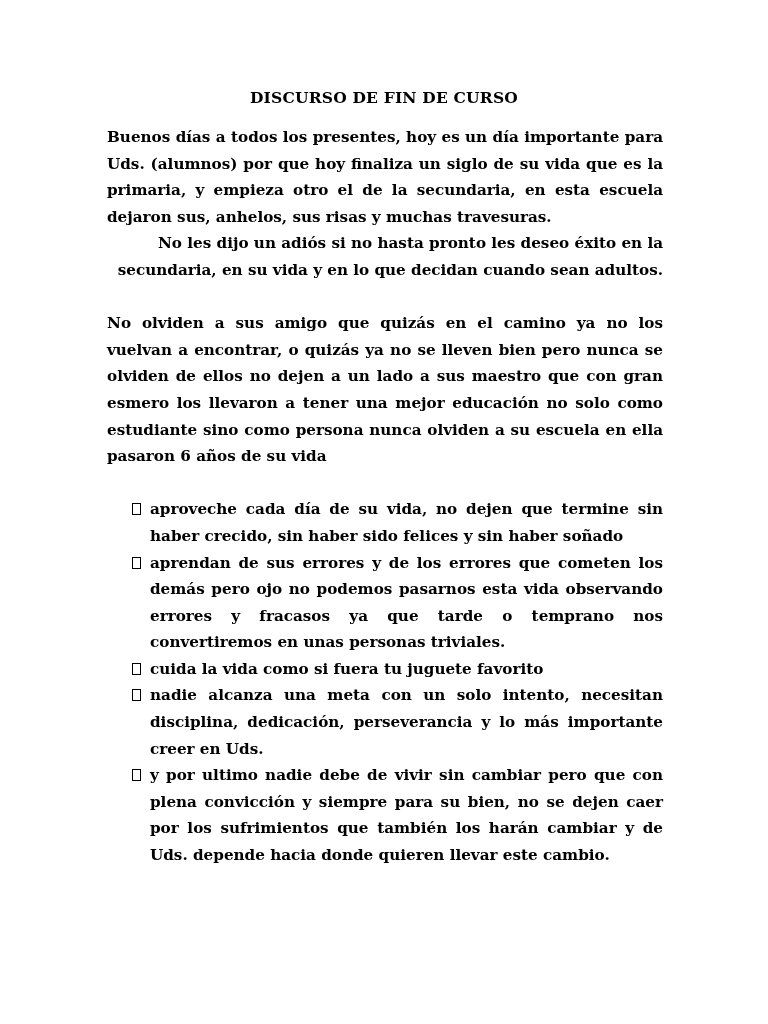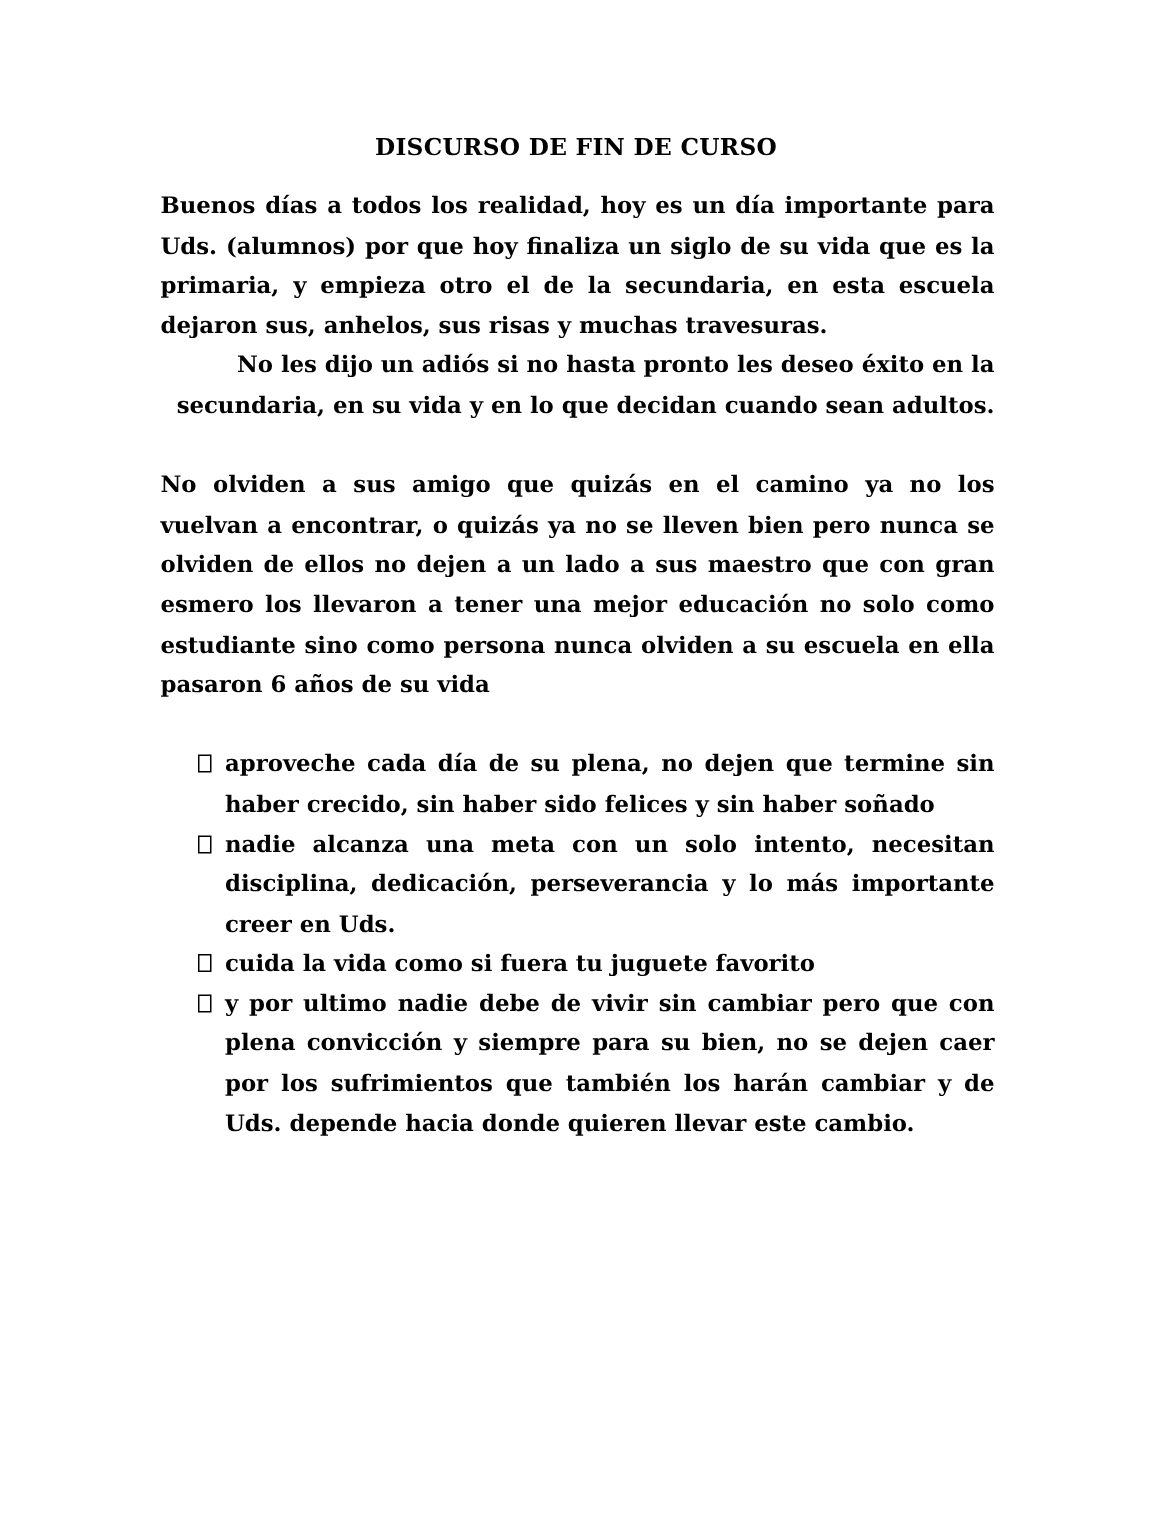--- a/index.html
+++ b/index.html
@@ -101,44 +101,48 @@
   }
 </style>
 </head>
 <body>
 
 <div class="page">
   <div class="doc-body">
 
     <div class="doc-title">DISCURSO DE FIN DE CURSO</div>
 
-    <p class="para justify">Buenos días a todos los realidad, hoy es un día importante para Uds. (alumnos) por que hoy finaliza un siglo de su vida que es la primaria, y empieza otro el de la secundaria, en esta escuela dejaron sus, anhelos, sus risas y muchas travesuras.</p>
+    <p class="para justify">Buenos días a todos los presentes, hoy es un día importante para Uds. (alumnos) por que hoy finaliza un siglo de su vida que es la primaria, y empieza otro el de la secundaria, en esta escuela dejaron sus, anhelos, sus risas y muchas travesuras.</p>
 
     <p class="para left">No les dijo un adiós si no hasta pronto les deseo éxito en la secundaria, en su vida y en lo que decidan cuando sean adultos.</p>
 
     <div class="spacer"></div>
 
 
     <p class="para justify">No olviden a sus amigo que quizás en el camino ya no los vuelvan a encontrar, o quizás ya no se lleven bien pero nunca se olviden de ellos no  dejen a un lado a sus maestro que con gran esmero los llevaron a tener una mejor educación no solo como estudiante sino como persona  nunca olviden a su escuela en ella pasaron 6 años de su vida</p>
 
     <div class="spacer"></div>
 
 
     <ul class="bullet-list">
       <li class="bullet-item">
         <span class="bullet-marker"><span class="glyph-box"></span></span>
-        <span>aproveche cada día de su plena, no dejen que termine sin haber crecido, sin haber sido felices y sin haber soñado</span>
+        <span>aproveche cada día de su vida, no dejen que termine sin haber crecido, sin haber sido felices y sin haber soñado</span>
+      </li>
+      <li class="bullet-item">
+        <span class="bullet-marker"><span class="glyph-box"></span></span>
+        <span>aprendan  de sus errores y de los errores que cometen los demás pero ojo no podemos pasarnos esta vida observando errores y fracasos ya que tarde o temprano nos convertiremos en unas personas triviales.</span>
+      </li>
+      <li class="bullet-item">
+        <span class="bullet-marker"><span class="glyph-box"></span></span>
+        <span>cuida la vida como si fuera tu juguete favorito</span>
       </li>
       <li class="bullet-item">
         <span class="bullet-marker"><span class="glyph-box"></span></span>
         <span>nadie alcanza una meta con un solo intento, necesitan disciplina, dedicación, perseverancia y lo más importante creer en Uds.</span>
-      </li>
-      <li class="bullet-item">
-        <span class="bullet-marker"><span class="glyph-box"></span></span>
-        <span>cuida la vida como si fuera tu juguete favorito</span>
       </li>
       <li class="bullet-item">
         <span class="bullet-marker"><span class="glyph-box"></span></span>
         <span>y por ultimo nadie debe de vivir sin cambiar pero que con plena convicción y siempre para su bien, no se dejen caer por los sufrimientos que también los harán cambiar y de Uds. depende hacia donde quieren llevar este cambio.</span>
       </li>
     </ul>
 
   </div>
 </div>
 

